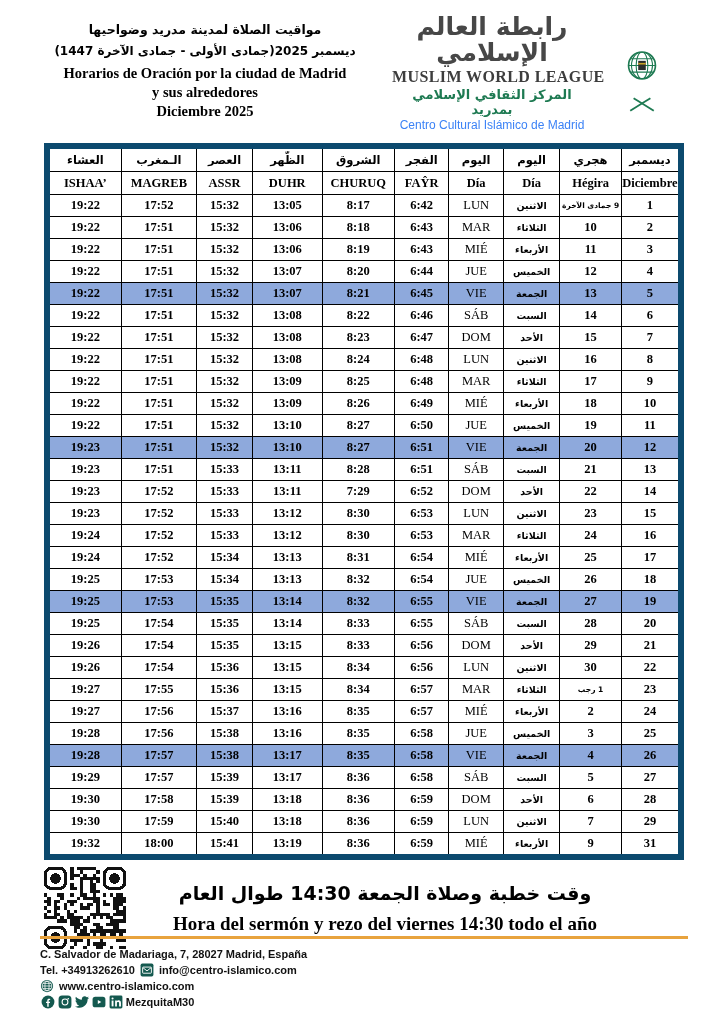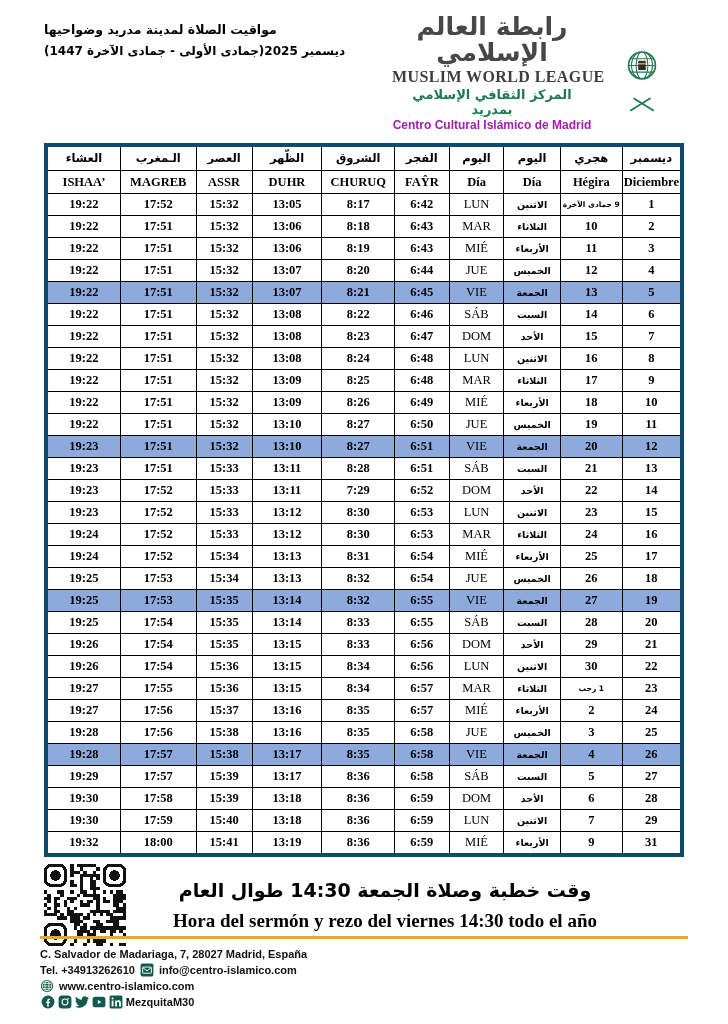--- a/index.html
+++ b/index.html
@@ -2,35 +2,35 @@
 <html><head>
 <meta charset="utf-8">
 <style>
   * { box-sizing: border-box; }
   html,body { margin:0; padding:0; background:#ffffff; }
   body { width:728px; height:1024px; font-family:"Liberation Serif", serif; color:#000; }
   .page { position:relative; width:728px; height:1024px; padding:14px 44px 0 44px; overflow:hidden; }
 
   
   .masthead { display:flex; justify-content:space-between; align-items:flex-start; }
-  .mast-left { width:322px; text-align:left; padding-top:8px; }
+  .mast-left { width:322px; text-align:center; padding-top:8px; }
   .ar-title { font-family:"DejaVu Sans", sans-serif; direction:rtl; font-weight:bold; font-size:12.5px; }
   .ar-sub   { font-family:"DejaVu Sans", sans-serif; direction:rtl; font-weight:bold; font-size:12px; margin-top:7px; }
   .es-title { font-weight:bold; font-size:14.5px; line-height:1.3; margin-top:6px; }
 
   .mast-right { display:flex; align-items:center; gap:8px; padding-top:0; }
   .org-block { text-align:center; width:200px; }
   .calligraphy { font-family:"DejaVu Sans", sans-serif; direction:rtl; font-weight:bold; font-size:25px; color:#474747; line-height:1.05; }
   .mwl { font-weight:bold; font-size:16px; color:#3d3d3d; letter-spacing:0.4px; margin-top:1px; white-space:nowrap; }
   .center-ar { font-family:"DejaVu Sans", sans-serif; direction:rtl; font-weight:bold; font-size:13px; color:#1E7A52; margin-top:1px; }
-  .center-es { font-family:"Liberation Sans", sans-serif; font-weight:bold; font-size:12px; color:#a21caf; margin-top:1px; white-space:nowrap; }
+  .center-es { font-family:"Liberation Sans", sans-serif; font-weight:normal; font-size:12px; color:#3b82f6; margin-top:1px; white-space:nowrap; }
   .emblem { width:84px; height:84px; flex:none; }
 
   
-  table.prayer { width:100%; border-collapse:collapse; border:4px solid #0c4a6e; table-layout:fixed; margin-top:11px; }
+  table.prayer { width:100%; border-collapse:collapse; border:6px solid #0c4a6e; table-layout:fixed; margin-top:11px; }
   table.prayer th, table.prayer td { border:1px solid #000; text-align:center; padding:0; white-space:nowrap; overflow:hidden; }
   th.h-ar  { font-family:"DejaVu Sans", sans-serif; font-size:11.5px; height:26px; font-weight:bold; }
   th.h-lat { font-family:"Liberation Serif", serif; font-size:12.5px; height:23px; font-weight:bold; }
   tbody td { height:21px; font-size:12.5px; font-weight:bold; line-height:21px; }
   td.c-dia { font-weight:normal; }
   td.c-diar { font-family:"DejaVu Sans", sans-serif; font-size:9.5px; font-weight:bold; }
   td.c-heg.small-hijri { font-size:7.5px; font-family:"DejaVu Sans", sans-serif; }
   tr.friday td { background:#8EA9DC; }
 
   
@@ -52,20 +52,25 @@
 </style>
 </head>
 <body>
 
 <div class="page">
 
   <div class="masthead">
     <div class="mast-left">
       <div class="ar-title">مواقيت الصلاة لمدينة مدريد وضواحيها</div>
       <div class="ar-sub">ديسمبر 2025(جمادى الأولى - جمادى الآخرة 1447)</div>
+      <div class="es-title">
+        <div>Horarios de Oración por la ciudad de Madrid</div>
+        <div>y sus alrededores</div>
+        <div>Diciembre 2025</div>
+      </div>
     </div>
 
     <div class="mast-right">
       <div class="org-block">
         <div class="calligraphy">رابطة العالم الإسلامي</div>
         <div class="mwl">MUSLIM WORLD LEAGUE</div>
         <div class="center-ar">المركز الثقافي الإسلامي بمدريد</div>
         <div class="center-es">Centro Cultural Islámico de Madrid</div>
       </div>
 

